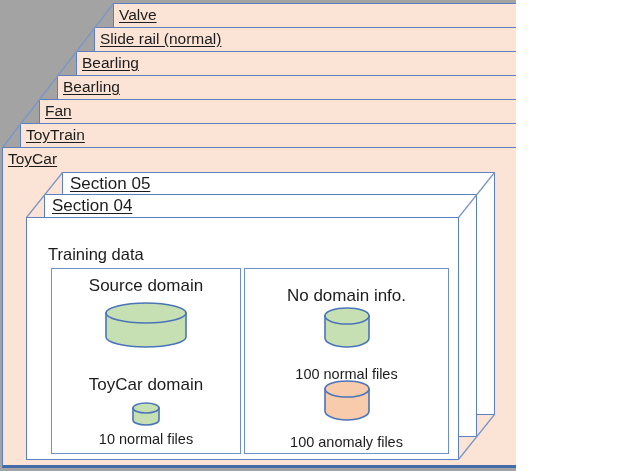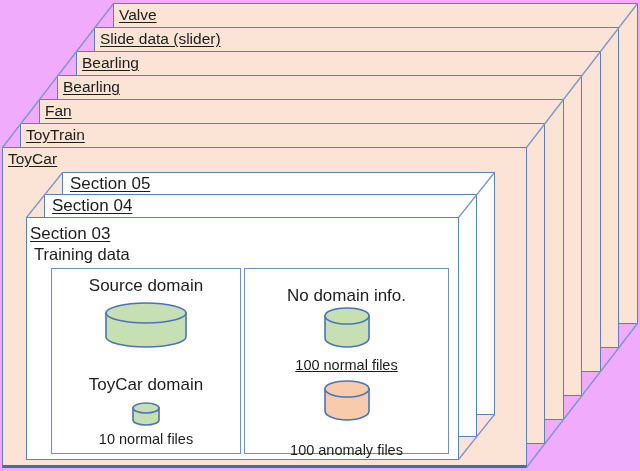--- a/index.html
+++ b/index.html
@@ -1,18 +1,18 @@
 <!DOCTYPE html>
 <html><head>
 <meta charset="utf-8">
 <style>
   html,body{margin:0;padding:0;background:#ffffff;}
   #canvas{
-    position:relative;width:640px;height:471px;overflow:hidden;
-    background:#f0abfc;
+    position:relative;width:516px;height:471px;overflow:hidden;
+    background:#a3a3a3;
     font-family:"Liberation Sans", sans-serif;
     color:#1c1c1c;
   }
   
   .mcard{
     position:absolute;width:525px;height:321px;box-sizing:border-box;
     background:#fbe4d5;border:1.4px solid #5c80be;
   }
   .mcard.front{border-bottom-width:3px;border-bottom-color:#446cab;}
   .mlabel{
@@ -25,21 +25,21 @@
     background:#ffffff;border:1.4px solid #5c80be;
   }
   .slabel{
     position:absolute;top:1px;left:7px;font-size:17px;line-height:19px;
     text-decoration:underline;text-underline-offset:2px;white-space:nowrap;
   }
   .slabel.s3{top:6px;left:3px;}
   .group-title{
     position:absolute;top:26px;font-size:16.5px;line-height:20px;white-space:nowrap;
   }
-  .group-title.training{left:7px;}
+  .group-title.training{left:21px;}
   .group-title.test{left:226px;}
   
   .databox{
     position:absolute;top:50px;height:186px;box-sizing:border-box;
     background:#ffffff;border:1.5px solid #6e8fc9;
   }
   .databox.training{left:24px;width:190px;}
   .databox.test{left:217px;width:205px;}
   .bhead{position:absolute;left:0;right:0;text-align:center;font-size:17px;line-height:20px;white-space:nowrap;}
   .bfile{position:absolute;left:0;right:0;text-align:center;font-size:14.5px;line-height:18px;white-space:nowrap;}
@@ -51,21 +51,21 @@
 </style>
 </head>
 <body>
 
 <div id="canvas">
 
   <div class="mcard" style="left:113px;top:3px;">
     <span class="mlabel">Valve</span>
   </div>
   <div class="mcard" style="left:94px;top:27px;">
-    <span class="mlabel">Slide data (slider)</span>
+    <span class="mlabel">Slide rail (normal)</span>
   </div>
   <div class="mcard" style="left:76px;top:51px;">
     <span class="mlabel">Bearling</span>
   </div>
   <div class="mcard" style="left:57px;top:75px;">
     <span class="mlabel">Bearling</span>
   </div>
   <div class="mcard" style="left:39px;top:99px;">
     <span class="mlabel">Fan</span>
   </div>
@@ -77,21 +77,20 @@
   </div>
 
   <div class="scard" style="left:62px;top:172px;">
     <span class="slabel">Section 05</span>
   </div>
   <div class="scard" style="left:44px;top:194px;">
     <span class="slabel">Section 04</span>
   </div>
 
   <div class="scard" style="left:26px;top:217px;">
-    <span class="slabel s3">Section 03</span>
     <div class="group-title training">Training data</div>
 
     <div class="databox training">
       <div class="bhead" style="top:7px;">Source domain</div>
       <svg class="cyl" style="top:33px;" width="82" height="46" viewBox="0 0 82 46">
         <path d="M1,11 L1,35 A40,10 0 0 0 81,35 L81,11 Z" fill="#C6E0B4"></path>
         <ellipse cx="41" cy="11" rx="40" ry="10" fill="#C6E0B4"></ellipse>
       </svg>
       <div class="bhead" style="top:106px;">ToyCar domain</div>
       <svg class="cyl" style="top:133px;" width="28" height="24" viewBox="0 0 28 24">
@@ -100,26 +99,26 @@
       </svg>
       <div class="bfile" style="top:161px;">10 normal files</div>
     </div>
 
     <div class="databox test">
       <div class="bhead" style="top:17px;">No domain info.</div>
       <svg class="cyl" style="top:38px;" width="46" height="41" viewBox="0 0 46 41">
         <path d="M1,9 L1,31 A22,9 0 0 0 45,31 L45,9 Z" fill="#C6E0B4"></path>
         <ellipse cx="23" cy="9" rx="22" ry="8" fill="#C6E0B4"></ellipse>
       </svg>
-      <div class="bfile" style="top:87px;text-decoration:underline;">100 normal files</div>
+      <div class="bfile" style="top:96px;">100 normal files</div>
       <svg class="cyl" style="top:111px;" width="46" height="41" viewBox="0 0 46 41">
         <path d="M1,9 L1,31 A22,9 0 0 0 45,31 L45,9 Z" fill="#F8CBAD"></path>
         <ellipse cx="23" cy="9" rx="22" ry="8" fill="#F8CBAD"></ellipse>
       </svg>
-      <div class="bfile" style="top:172px;text-align:center;">100 anomaly files</div>
+      <div class="bfile" style="top:164px;text-align:center;">100 anomaly files</div>
     </div>
   </div>
 
   <svg id="depth-lines" width="640" height="471" viewBox="0 0 640 471">
     <line x1="2.5" y1="147.5" x2="113.5" y2="3.5"></line>
     <line x1="526.5" y1="147.5" x2="637.5" y2="3.5"></line>
     <line x1="526.5" y1="467.5" x2="637.5" y2="323.5"></line>
     <line x1="26.5" y1="217.5" x2="62.5" y2="172.5"></line>
     <line x1="458.5" y1="217.5" x2="494.5" y2="172.5"></line>
     <line x1="458.5" y1="459.5" x2="494.5" y2="414.5"></line>

